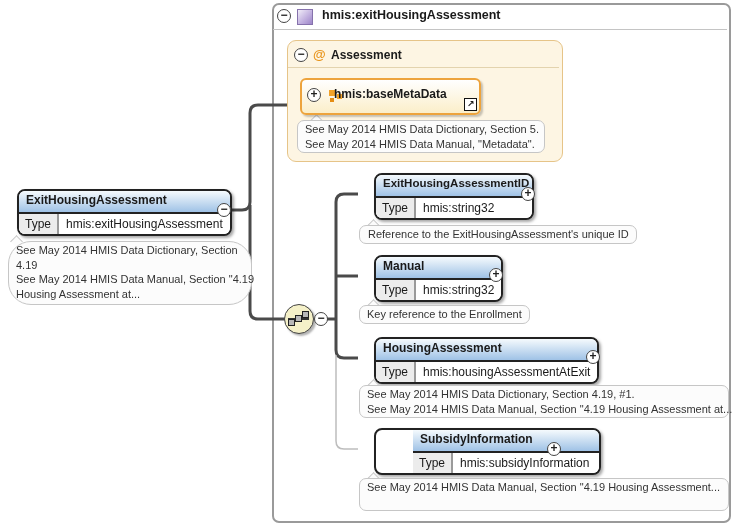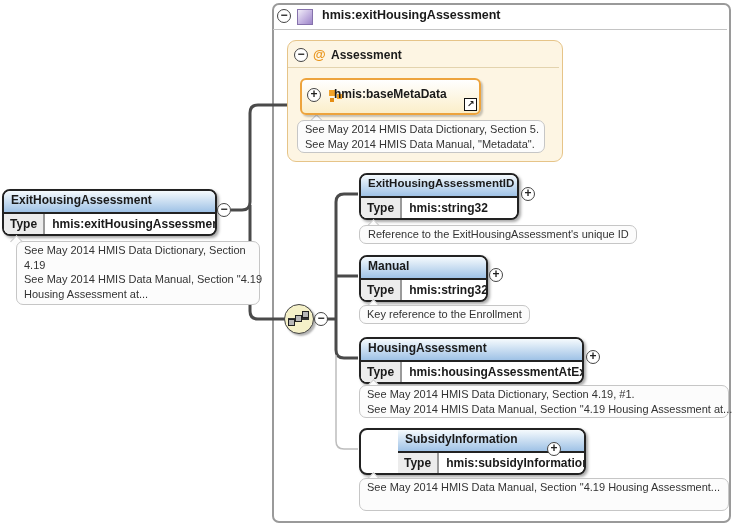--- a/index.html
+++ b/index.html
@@ -7,24 +7,24 @@
          font-family:"Liberation Sans","DejaVu Sans",sans-serif;color:#1a1a1a;}
   svg.wires{position:absolute;left:0;top:0;z-index:1;}
 
   
   .frame{position:absolute;left:272px;top:3px;width:455px;height:516px;background:#fff;
          border:2px solid #9a9a9a;border-radius:7px;z-index:0;}
   .frame-sep{position:absolute;left:273px;top:29px;width:454px;height:0;border-top:1px solid #c4c4c4;z-index:0;}
 
   
   .ebox{position:absolute;z-index:2;background:#fff;border:2px solid #222;border-radius:8px;
-        box-shadow:2px 2px 3px rgba(0,0,0,0.35);overflow:hidden;}
+        box-shadow:2px 2px 3px rgba(0,0,0,0.35);overflow:hidden;margin-left:15px;}
   .ebox .hdr{height:19px;background:linear-gradient(#f5fafd,#9fc2e6);padding:2px 7px 0 7px;
              font-weight:bold;font-size:12px;border-bottom:2px solid #222;white-space:nowrap;}
-  .ebox .trow{display:flex;height:20px;font-size:12px;font-weight:bold;background:#fff;align-items:center;}
+  .ebox .trow{display:flex;height:20px;font-size:12px;font-weight:normal;background:#fff;align-items:center;}
   .ebox .tlabel{background:#ececec;border-right:2px solid #9a9a9a;padding:0 6px;height:100%;display:flex;align-items:center;}
   .ebox .tval{padding:0 7px;white-space:nowrap;}
 
   
   .ccircle{position:absolute;z-index:3;width:14px;height:14px;box-sizing:border-box;background:#fff;
            border:1.4px solid #444;border-radius:50%;font-size:12px;font-weight:bold;color:#222;
            text-align:center;line-height:10px;cursor:pointer;}
 
   
   .note{position:absolute;z-index:2;background:#fcfcfc;border:1px solid #c6c6c6;border-radius:7px;
@@ -108,21 +108,21 @@
   <div class="ebox" style="left:2px;top:189px;width:211px;">
     <div class="hdr">ExitHousingAssessment</div>
     <div class="trow">
       <div class="tlabel">Type</div>
       <div class="tval">hmis:exitHousingAssessment</div>
     </div>
   </div>
   <div class="ccircle" style="left:217px;top:203px;">−</div>
 
   <div class="notch" style="left:12px;top:237px;"></div>
-  <div class="note" style="left:16px;top:241px;width:228px;height:60px;">
+  <div class="note" style="left:8px;top:241px;width:228px;height:60px;border-radius:23px;">
     <div class="nl">See May 2014 HMIS Data Dictionary, Section</div>
     <div class="nl">4.19</div>
     <div class="nl">See May 2014 HMIS Data Manual, Section "4.19</div>
     <div class="nl">Housing Assessment at...</div>
   </div>
 
   <div class="seq">
     <div class="bar"></div>
     <div class="sq" style="left:3px;top:14px;"></div>
     <div class="sq" style="left:10px;top:10px;"></div>

